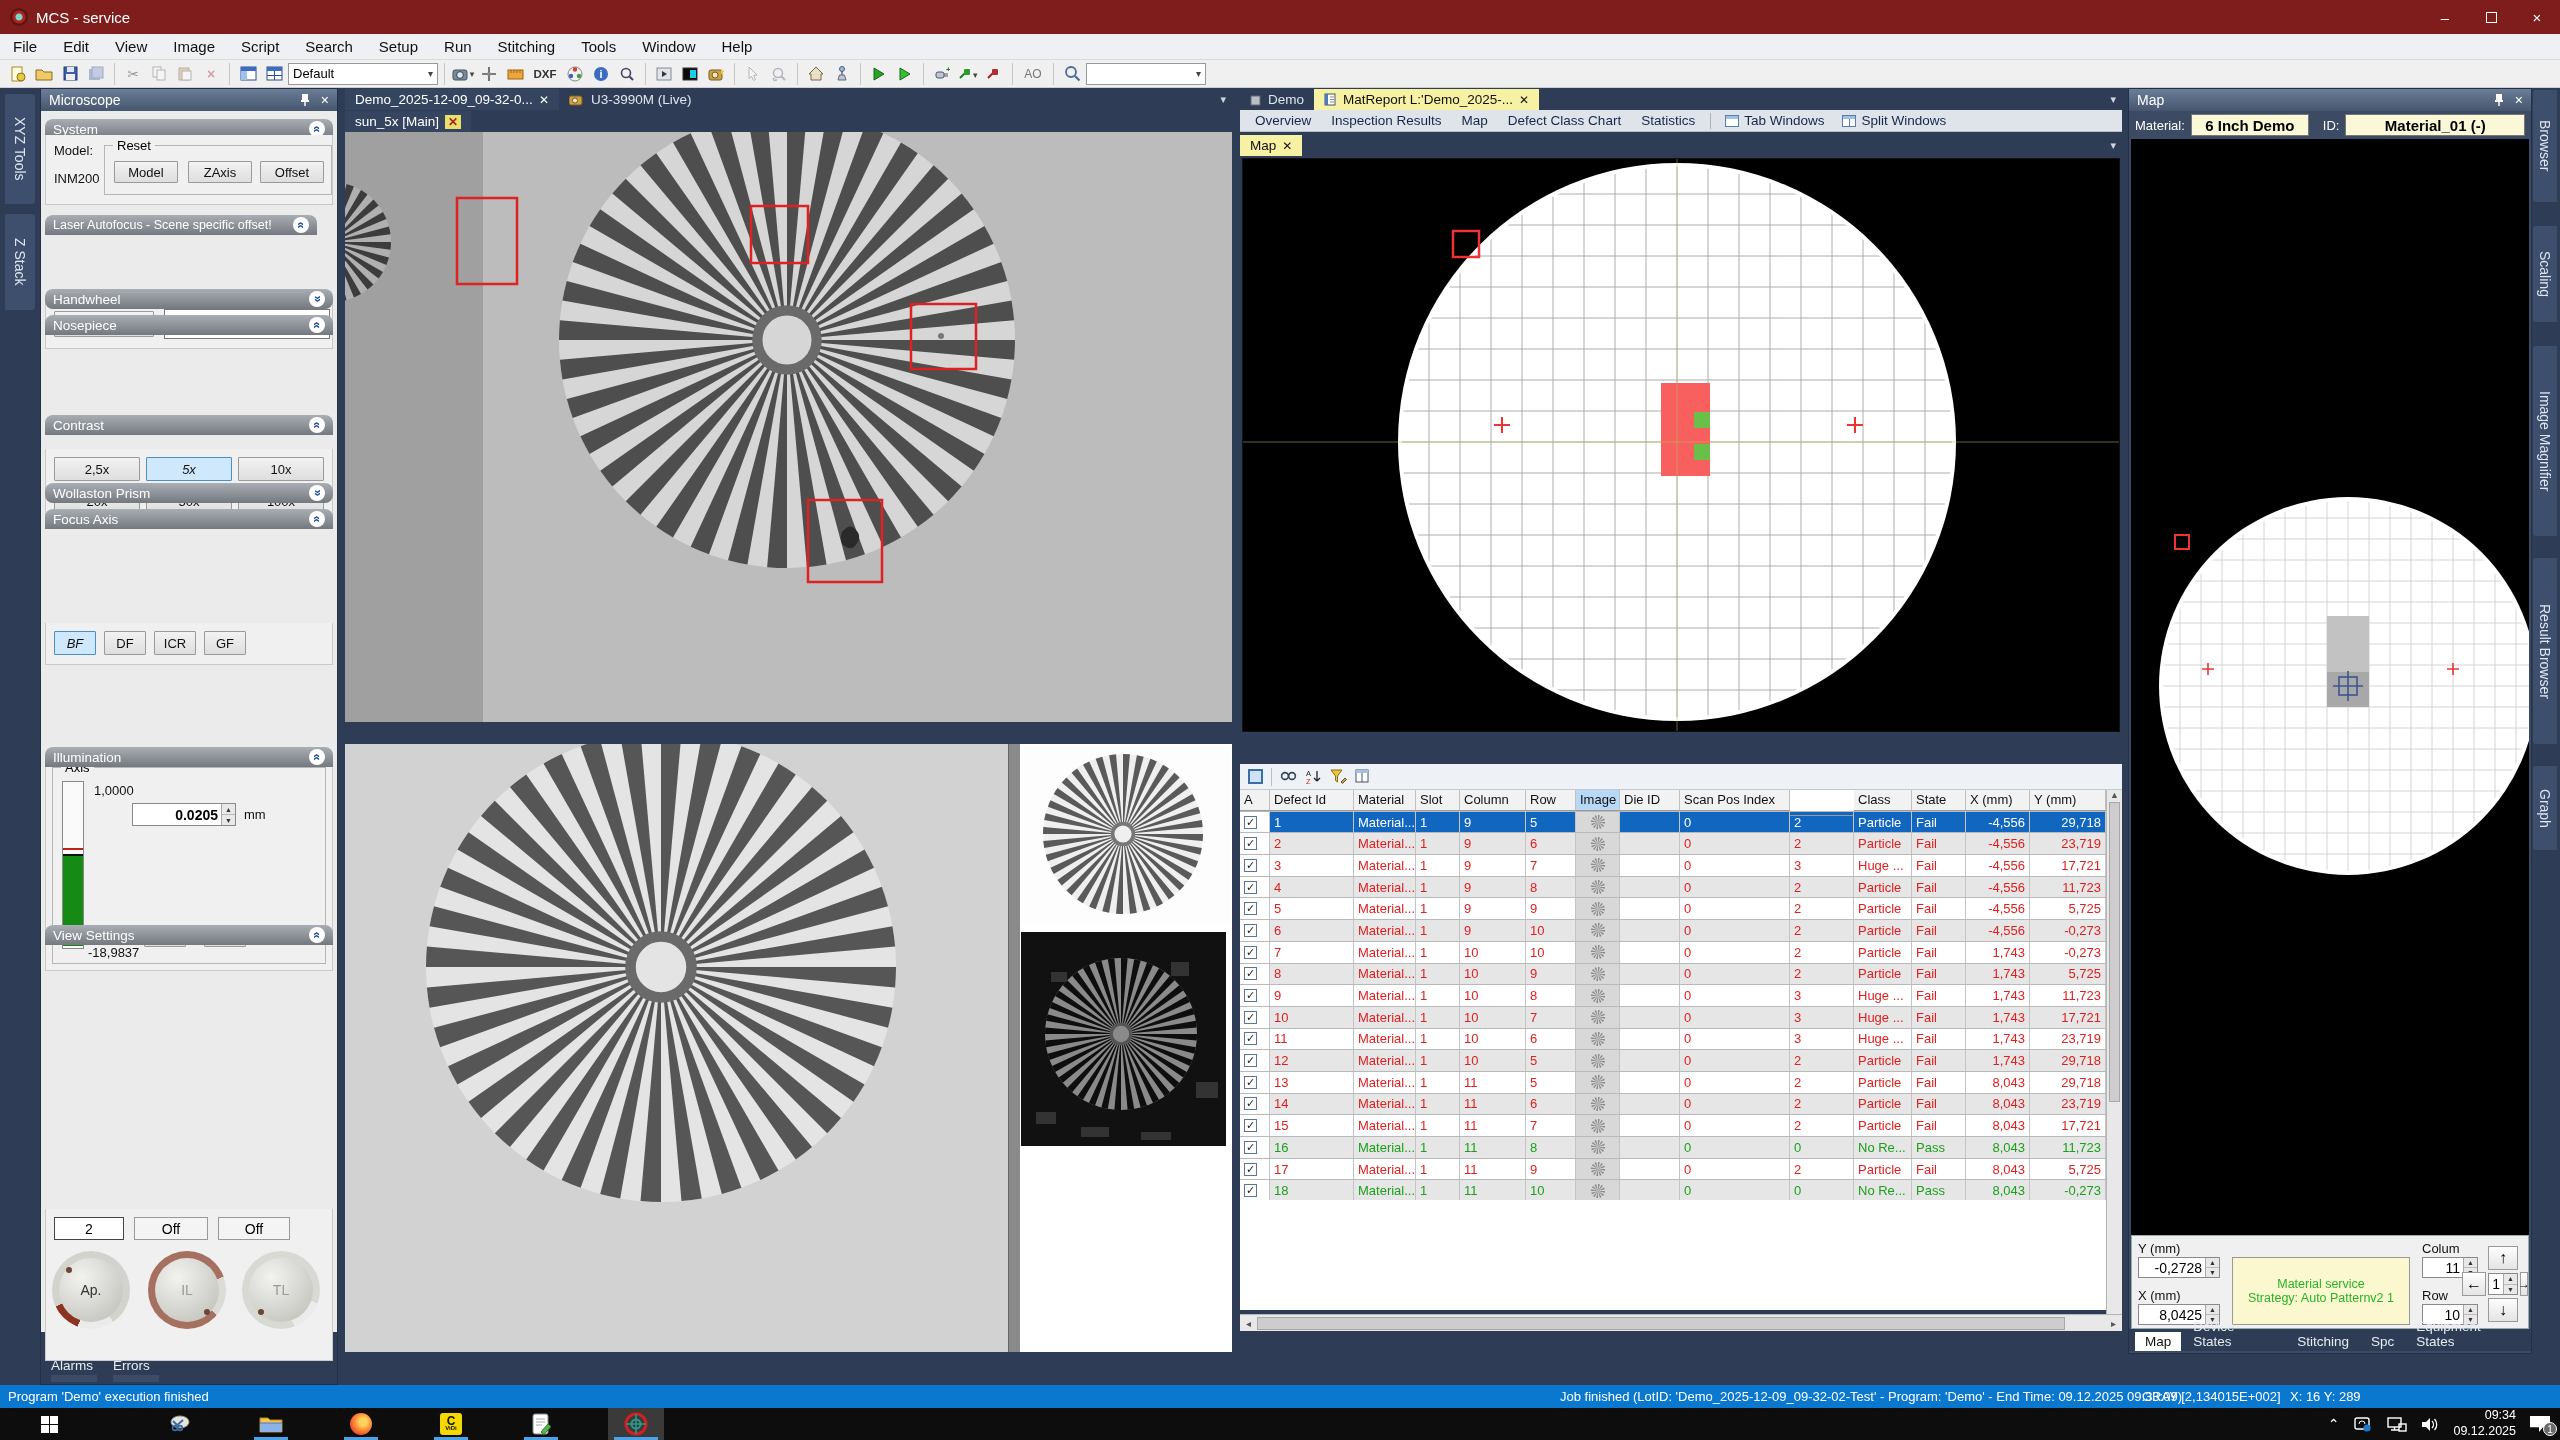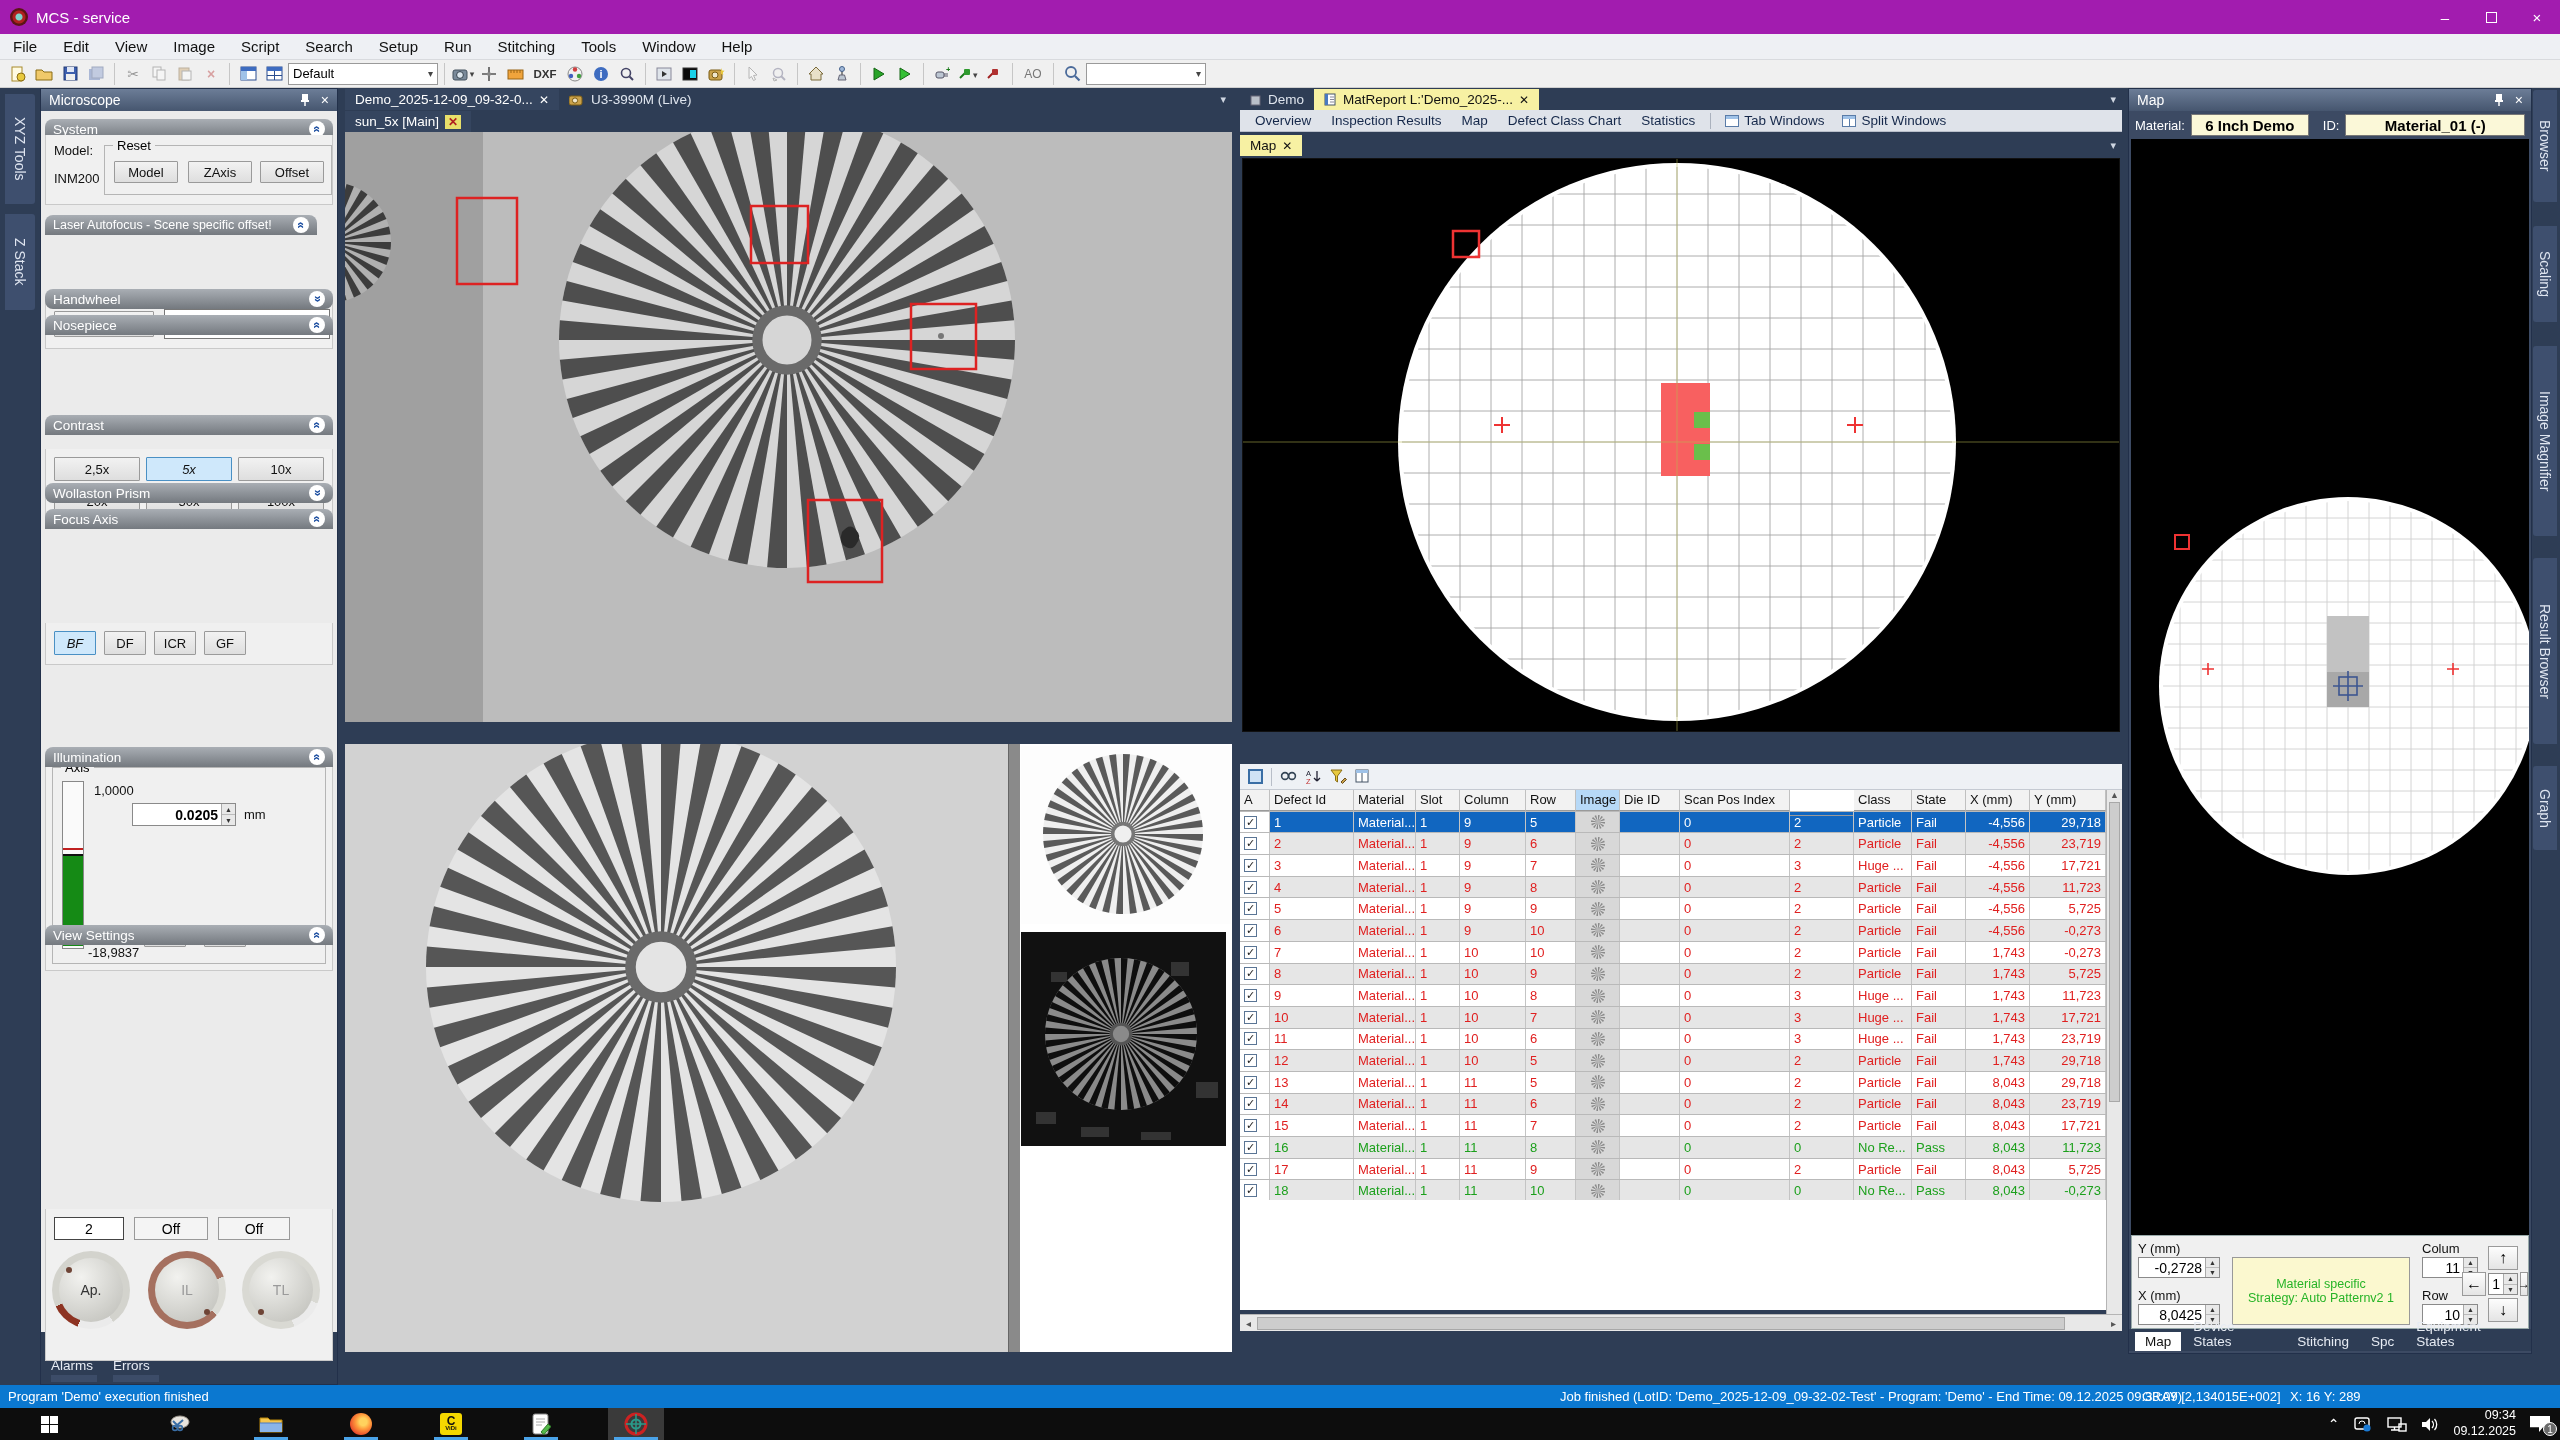--- a/index.html
+++ b/index.html
@@ -2,21 +2,21 @@
 <html><head>
 <meta charset="utf-8">
 <style>
   * { margin:0; padding:0; box-sizing:border-box; }
   html,body { width:2560px; height:1440px; overflow:hidden; background:#000;
               font-family:"Liberation Sans", sans-serif; }
   .screen { position:absolute; inset:0; width:2560px; height:1440px; background:#2e3d55; }
   .abs { position:absolute; }
 
   
-  .titlebar { left:0; top:0; width:2560px; height:34px; background:#a21caf; color:#fff;
+  .titlebar { left:0; top:0; width:2560px; height:34px; background:#7f1d1d; color:#fff;
               display:flex; align-items:center; font-size:15px; }
   .app-ico { width:18px; height:18px; border-radius:50%; margin:0 8px 0 10px;
              background:radial-gradient(circle,#7fd4c9 0 3px,#b02020 4px 6px,#5a1515 7px 9px); }
   .wbtns { position:absolute; right:0; top:0; height:34px; display:flex; }
   .wbtn { width:46px; height:34px; display:flex; align-items:center; justify-content:center;
           color:#fff; font-size:15px; }
   .maxglyph { width:11px; height:11px; border:1px solid #fff; display:inline-block; }
   .menubar { left:0; top:34px; width:2560px; height:26px; background:#eef0f4; display:flex;
              align-items:center; font-size:15px; color:#111; border-bottom:1px solid #d8dade; }
   .menu-item { padding:0 13px; height:26px; display:flex; align-items:center; }
@@ -1638,21 +1638,21 @@
       </div>
       <span class="lab" style="left:6px; top:52px;">X (mm)</span>
       <div class="spin" style="left:6px; top:68px; width:82px; height:21px;">
         <span class="val" style="font-weight:normal;">8,0425</span>
           <span class="ud">
             <div>▲</div>
             <div>▼</div>
           </span>
       </div>
       <div class="alignbox" style="left:100px; top:21px; width:178px; height:68px;">
-        <span>Material specific</span>
+        <span>Material service</span>
           <span>Strategy: Auto Patternv2 1</span>
       </div>
       <span class="lab" style="left:290px; top:5px;">Colum</span>
       <div class="spin" style="left:290px; top:21px; width:56px; height:21px;">
         <span class="val" style="font-weight:normal;">11</span>
           <span class="ud">
             <div>▲</div>
             <div>▼</div>
           </span>
       </div>

